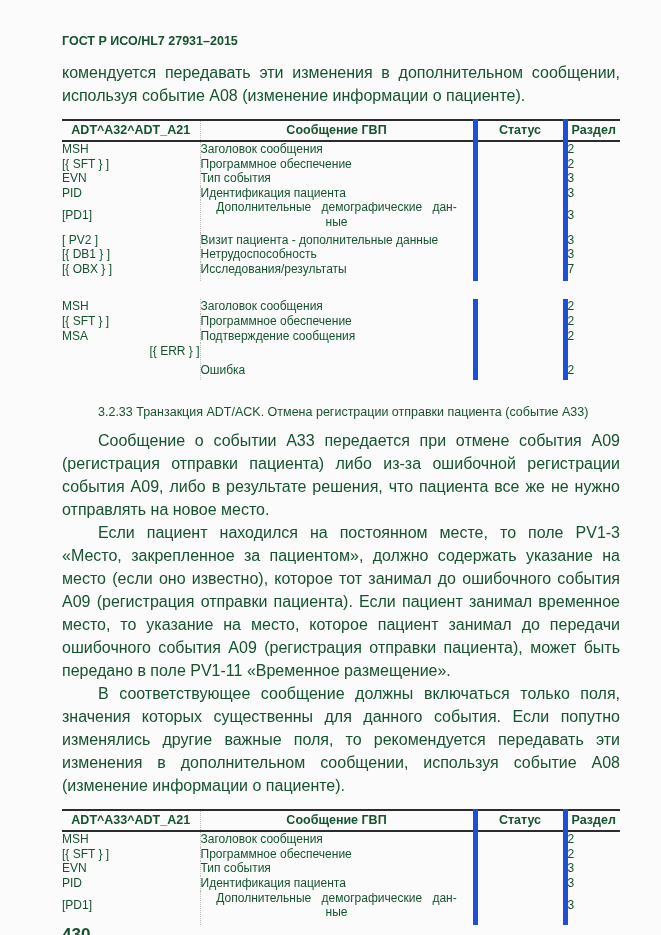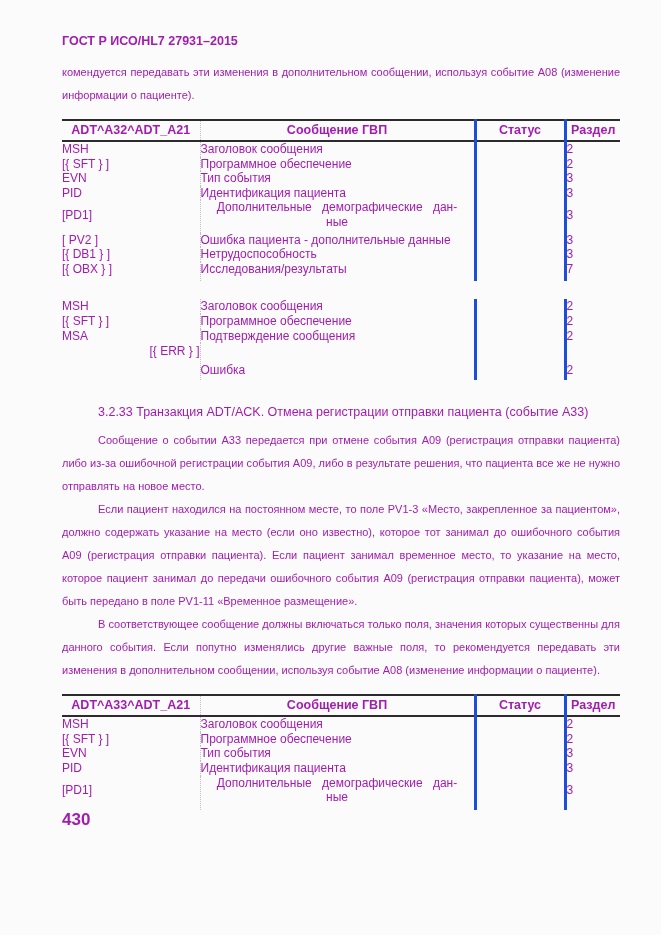--- a/index.html
+++ b/index.html
@@ -4,32 +4,32 @@
 <style>
   html, body { margin: 0; padding: 0; background: #e9e9e9; }
   .page {
     position: relative;
     width: 661px;
     height: 935px;
     background: #fbfbfb;
     box-sizing: border-box;
     padding: 34px 41px 0 62px;
     font-family: "Liberation Sans", "DejaVu Sans", sans-serif;
-    color: #a21caf;
+    color: #14532d;
     overflow: hidden;
   }
   .doc-header {
     font-weight: bold;
     font-size: 12.5px;
     line-height: 15px;
     margin: 0 0 12px 0;
   }
   .para {
     margin: 0;
-    font-size: 11px;
+    font-size: 16px;
     line-height: 23px;
     text-align: justify;
     width: 558px;
   }
   .para.indent { text-indent: 36px; }
   .sec-heading {
     margin: 21px 0 5px 0;
     padding-left: 36px;
     font-size: 12.5px;
     font-weight: normal;
@@ -61,21 +61,21 @@
     overflow: hidden;
   }
   .seg-table td {
     padding: 0;
     line-height: 14.6px;
     vertical-align: middle;
     overflow: hidden;
   }
   .c-seg  { padding-left: 1px; }
   .c-desc { padding-left: 7px; border-left: 1px dotted #bfbfbf; }
-  .c-status, .c-sec { padding-left: 6px; border-left: 3px solid #1d4ed8; }
+  .c-status, .c-sec { padding-left: 6px; border-left: 5px solid #1d4ed8; }
   tr.wrap td { padding-bottom: 3px; }
   tr.wrap .c-desc { white-space: pre-line; word-spacing: 7px; text-align: center; }
   tr.last td { padding-bottom: 5px; }
   tr.tall td { height: 31px; }
   tr.tall .c-seg { vertical-align: top; padding-top: 1px; text-align: right; }
   tr.tall .c-desc, tr.tall .c-status, tr.tall .c-sec { vertical-align: bottom; padding-bottom: 3px; }
   .page-number {
     font-weight: bold;
     font-size: 17px;
     margin-top: 0;
@@ -130,21 +130,21 @@
     </tr>
     <tr class="wrap">
       <td class="c-seg">[PD1]</td>
       <td class="c-desc">Дополнительные демографические дан-
 ные</td>
       <td class="c-status"></td>
       <td class="c-sec">3</td>
     </tr>
     <tr>
       <td class="c-seg">[ PV2 ]</td>
-      <td class="c-desc">Ошибка пациента - дополнительные данные</td>
+      <td class="c-desc">Визит пациента - дополнительные данные</td>
       <td class="c-status"></td>
       <td class="c-sec">3</td>
     </tr>
     <tr>
       <td class="c-seg">[{ DB1 } ]</td>
       <td class="c-desc">Нетрудоспособность</td>
       <td class="c-status"></td>
       <td class="c-sec">3</td>
     </tr>
     <tr class="last">

